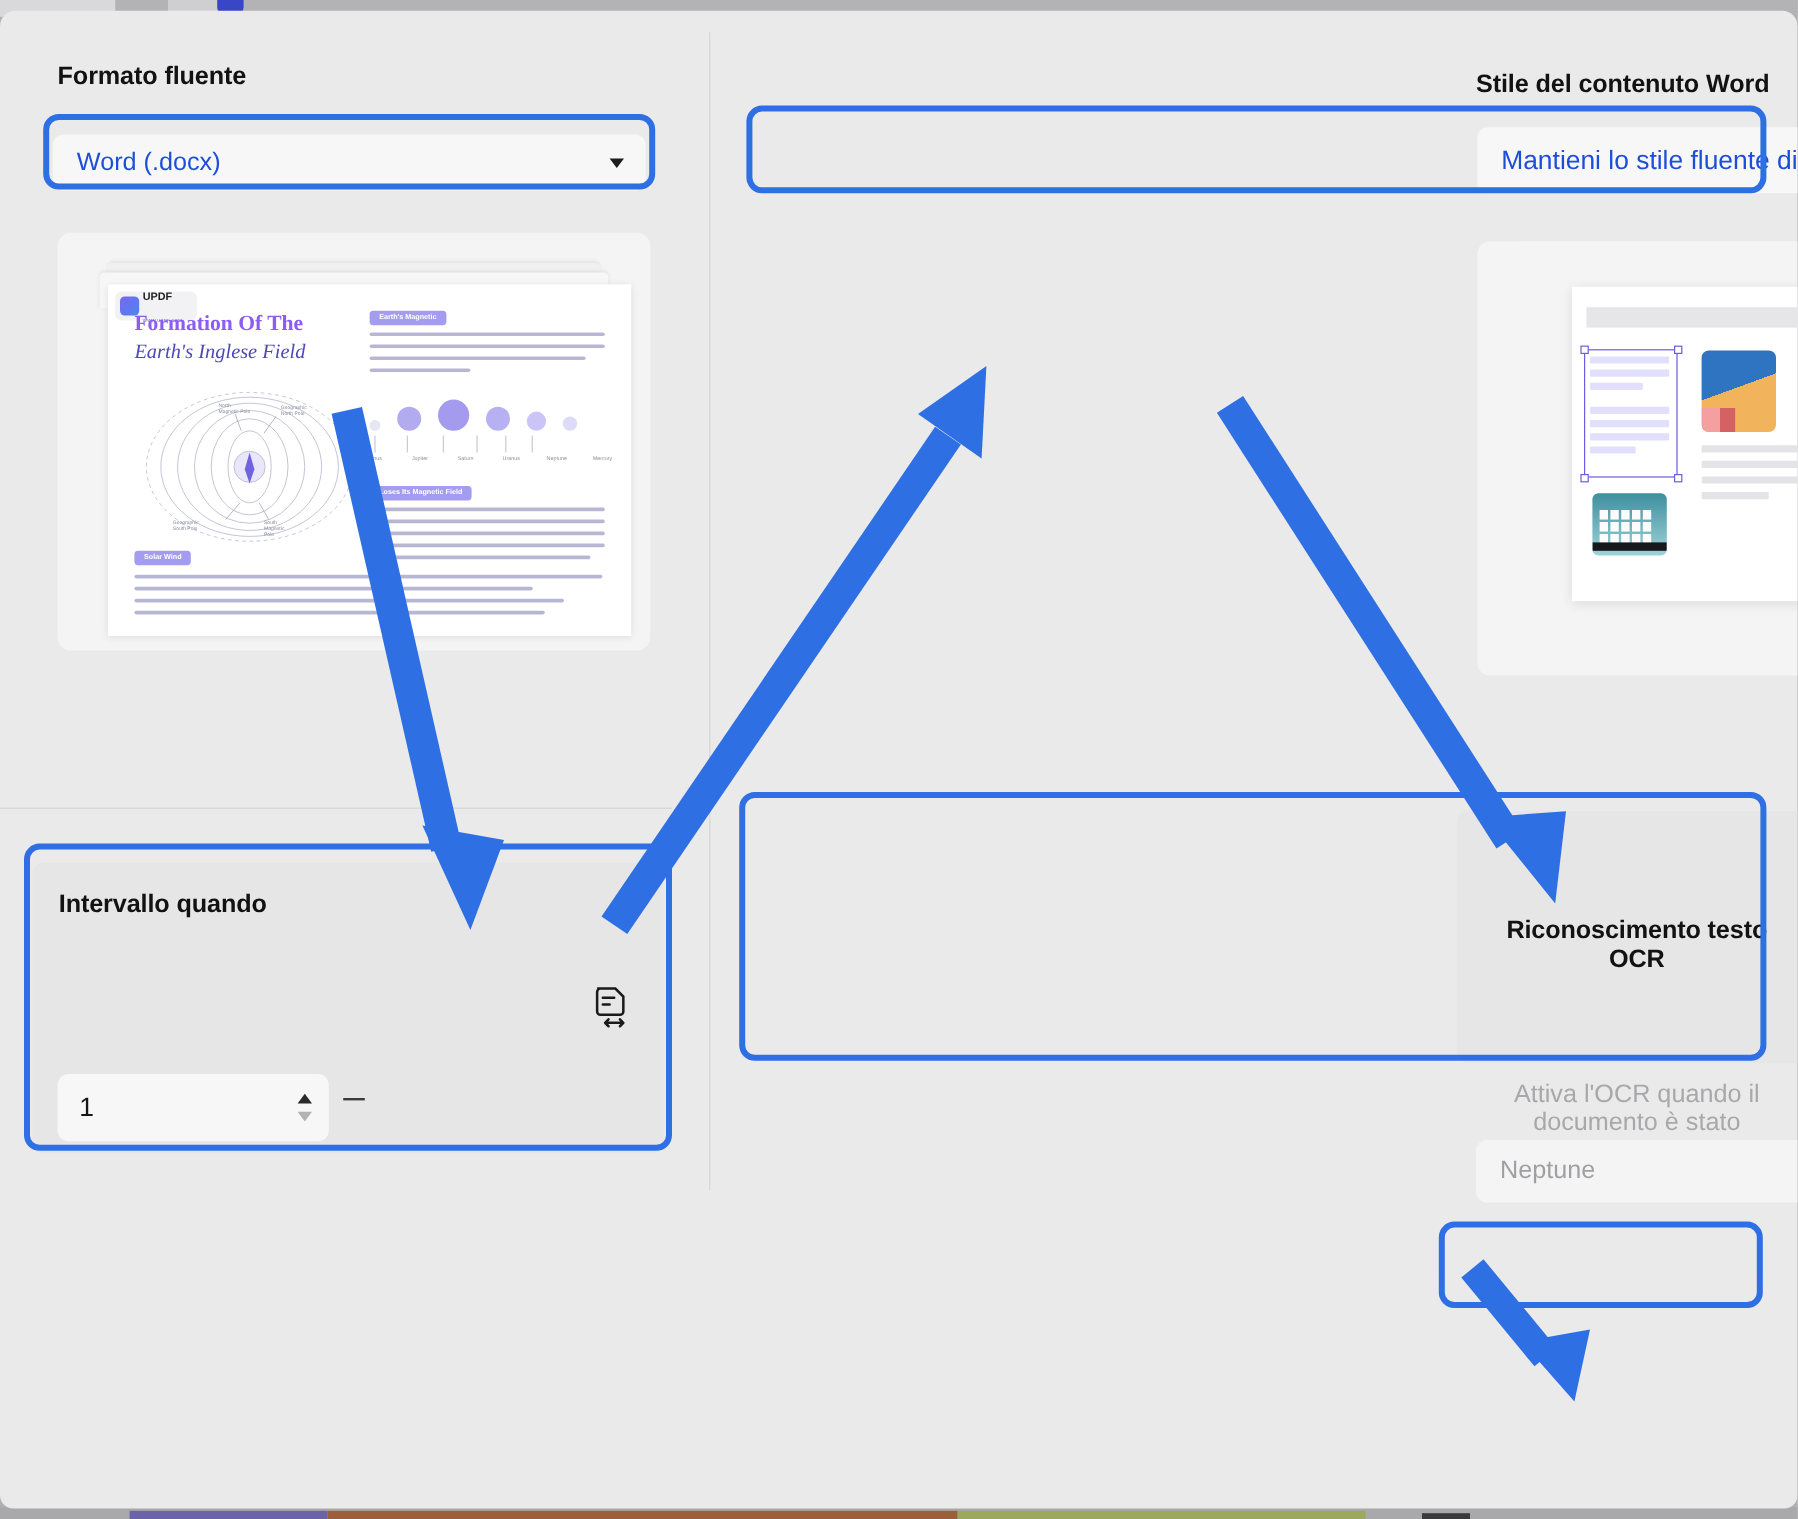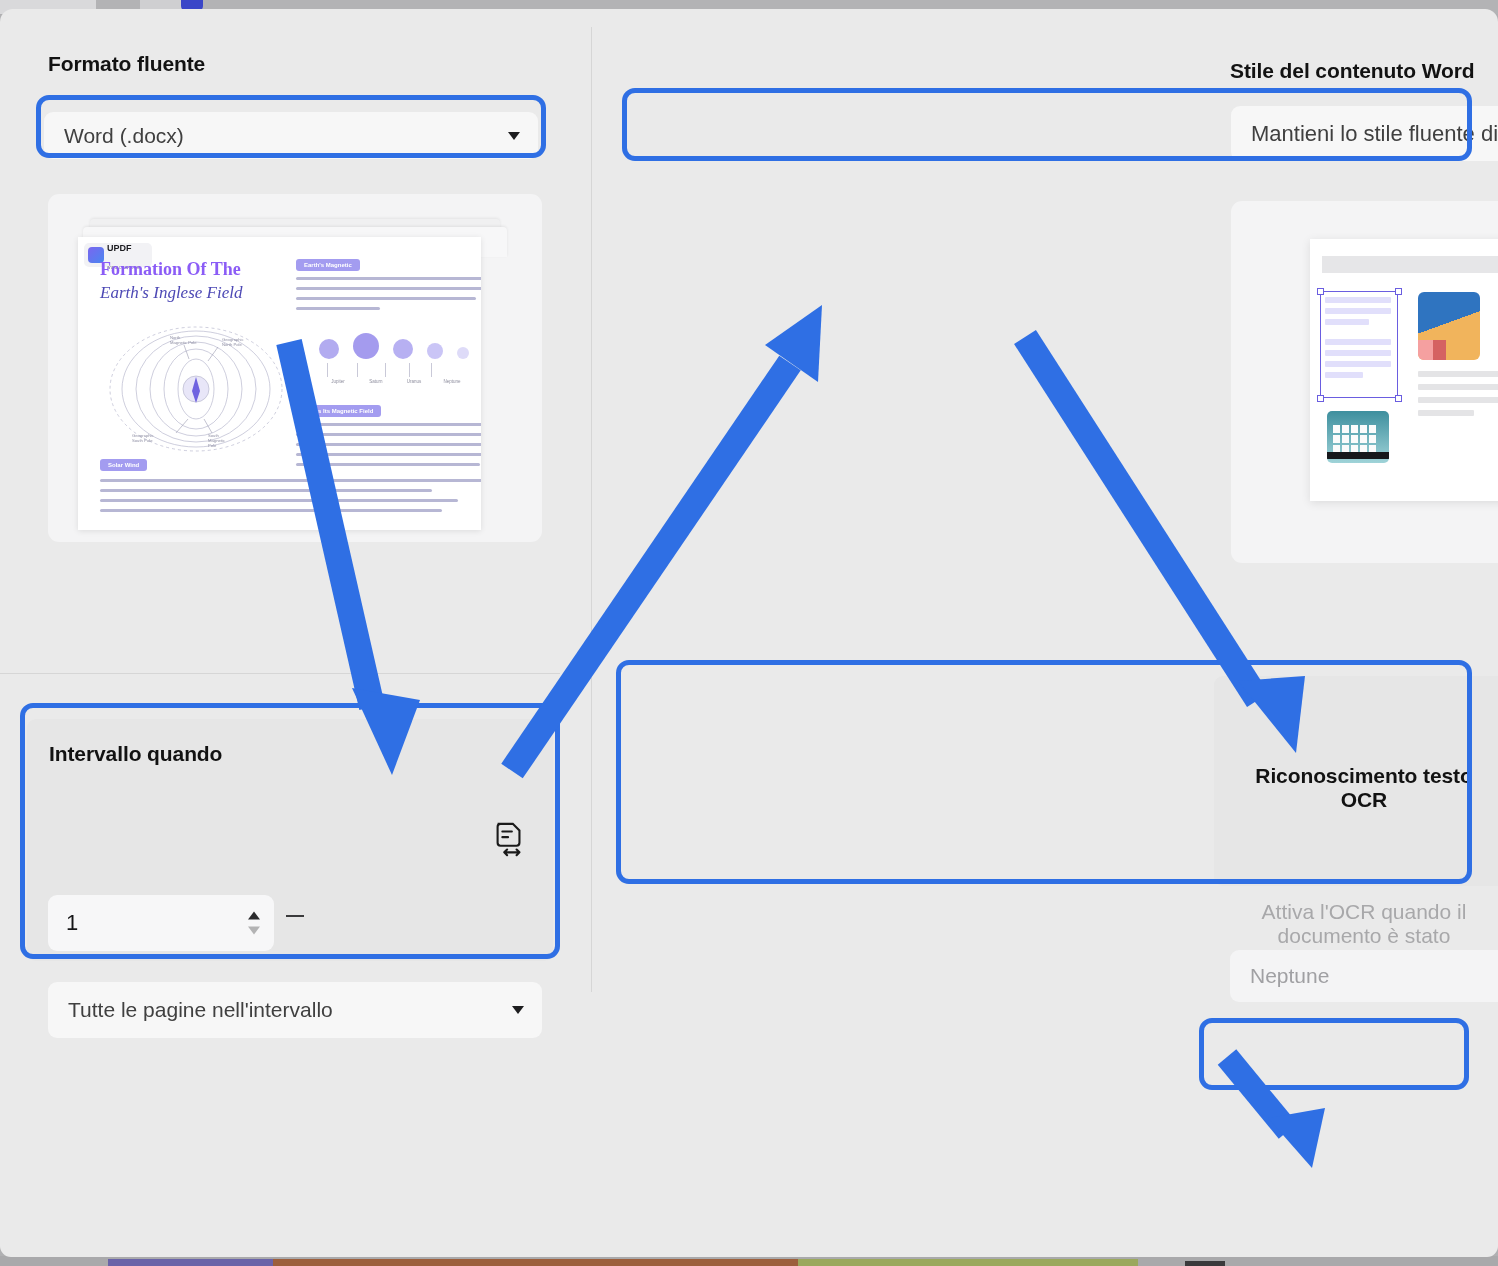--- a/index.html
+++ b/index.html
@@ -77,21 +77,21 @@
   #hl-pages   { left: 20px;  top: 703px; width: 540px; height: 256px; }
   #hl-style   { left: 622px; top: 88px;  width: 850px; height: 73px; }
   #hl-ocr     { left: 616px; top: 660px; width: 856px; height: 224px; }
   #hl-convert { left: 1199px;top: 1018px;width: 270px; height: 72px; }
 
   .select-box {
     position: absolute; background: #f7f7f7; border-radius: 9px;
     display: flex; align-items: center; cursor: pointer;
   }
   .select-box .sel-text {
-    font-size: 21px; color: #404040; padding-left: 20px; white-space: nowrap;
+    font-size: 21px; color: #1d4ed8; padding-left: 20px; white-space: nowrap;
   }
   .caret {
     position: absolute; right: 18px; top: 50%; transform: translateY(-50%);
     width: 0; height: 0; border-left: 6px solid transparent;
     border-right: 6px solid transparent; border-top: 8px solid #1d1d1f;
   }
   #sel-format { left: 44px; top: 103px; width: 494px; height: 47px; }
 
   
   .preview-card {
@@ -102,21 +102,21 @@
     position: absolute; left: 42px; top: 25px; width: 410px; height: 30px;
     background: #f0f0f1; border-radius: 4px 4px 0 0;
     box-shadow: 0 -1px 3px rgba(0,0,0,.07);
   }
   .pg-back1 {
     position: absolute; left: 35px; top: 33px; width: 424px; height: 30px;
     background: #f7f7f8; border-radius: 4px 4px 0 0;
     box-shadow: 0 -1px 3px rgba(0,0,0,.07);
   }
   .pg-front {
-    position: absolute; left: 30px; top: 43px; width: 403px; height: 293px;
+    position: absolute; left: 42px; top: 43px; width: 436px; height: 293px;
     background: #ffffff; box-shadow: 0 1px 6px rgba(0,0,0,.10);
     overflow: hidden;
   }
   .updf-badge {
     position: absolute; left: 6px; top: 6px; width: 68px; height: 24px;
     background: #f2f2f5; border-radius: 5px;
     display: flex; align-items: center; gap: 3px; padding-left: 4px;
   }
   .updf-mark { width: 16px; height: 16px; border-radius: 4px;
     background: linear-gradient(135deg,#7a66ef,#4a86f0); }
@@ -371,24 +371,20 @@
 
         <div class="stepper" id="step-from">
           <span class="val">1</span>
           <span class="arrows">
             <i class="tri-up"></i>
               <i class="tri-dn tri-mute"></i>
           </span>
         </div>
         <div class="dash"></div>
 
-        <div class="select-box" id="sel-allpages">
-          <span class="sel-text">Tutte le pagine nell'intervallo</span>
-          <span class="caret"></span>
-        </div>
       </div>
 
       <div class="right-col">
 
         <div class="section-label" id="lbl-style">Stile del contenuto Word</div>
 
         <div class="select-box" id="sel-style">
           <span class="sel-text">Mantieni lo stile fluente di Word</span>
 
         </div>

